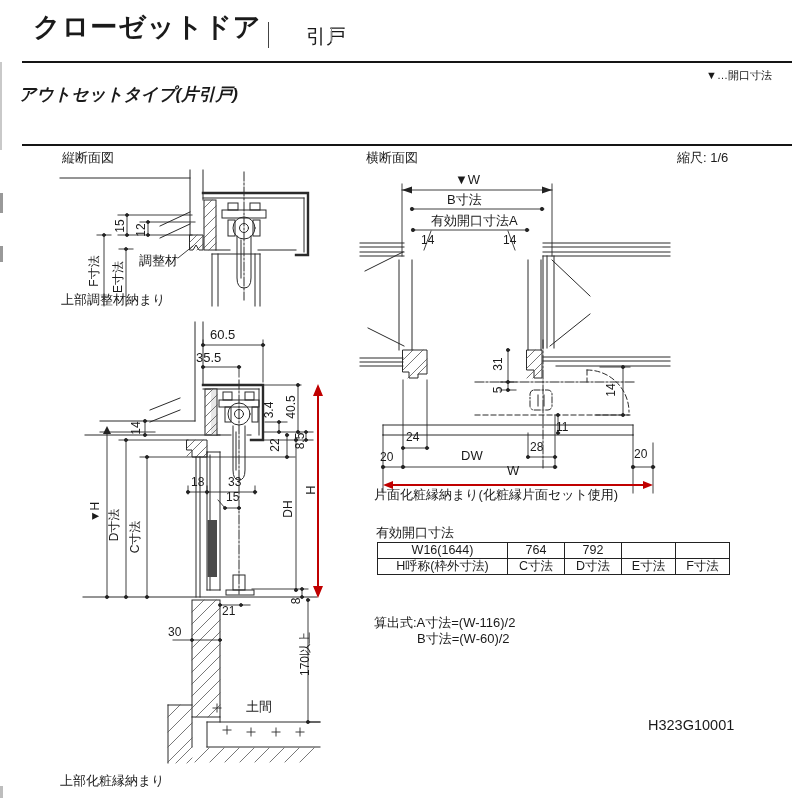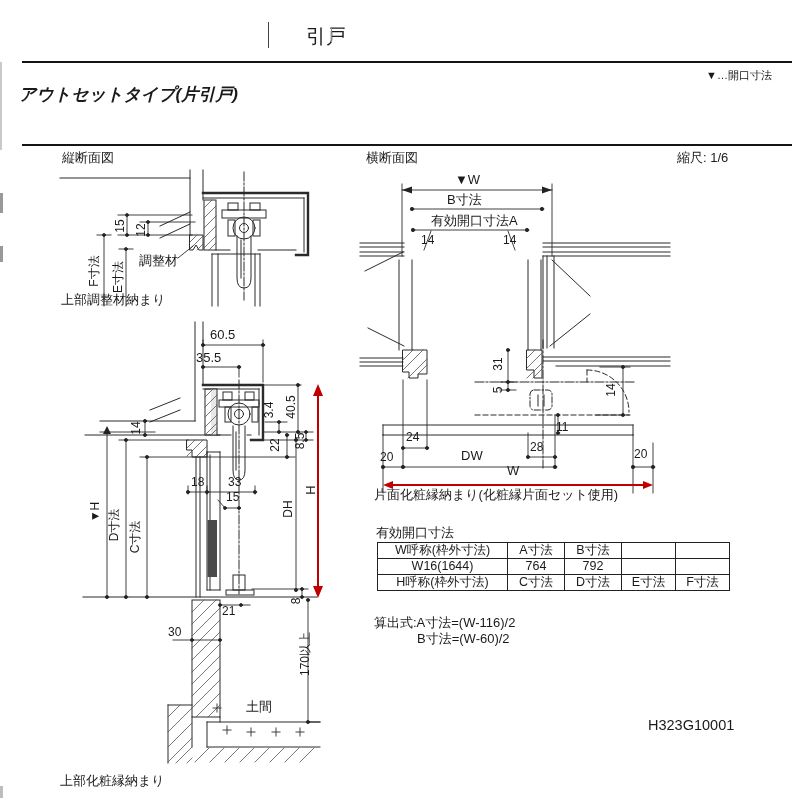--- a/index.html
+++ b/index.html
@@ -13,20 +13,21 @@
   .mark{position:absolute;background:#999;}
   svg{position:absolute;overflow:visible;}
   .dimtable{position:absolute;left:377px;top:542px;border-collapse:collapse;table-layout:fixed;}
   .dimtable td{border:1px solid #222;font-size:12.5px;text-align:center;padding:0 2px;height:15px;line-height:15px;overflow:hidden;}
 </style>
 </head>
 <body>
 
 <div class="page">
 
+  <span class="lbl f27" style="left:33px;top:13px">クローゼットドア</span>
   <div class="mark" style="left:268px;top:22px;width:1px;height:26px;background:#444"></div>
   <span class="lbl f16" style="left:298px;top:25px">引戸</span>
   <div class="mark" style="left:331px;top:27px;width:1px;height:15px;background:#8a8a8a"></div>
   <div class="rule" style="left:22px;top:61px;width:770px;height:2px"></div>
   <span class="lbl f11" style="left:706px;top:69px">▼…開口寸法</span>
   <span class="lbl f17" style="left:19px;top:86px">アウトセットタイプ(片引戸)</span>
   <div class="rule" style="left:22px;top:144px;width:770px;height:2px"></div>
 
   <div class="mark" style="left:0;top:62px;width:2px;height:88px;background:#c9c9c9"></div>
   <div class="mark" style="left:0;top:193px;width:3px;height:20px"></div>
@@ -327,27 +328,20 @@
   <span class="lbl f13" style="left:376px;top:526px">有効開口寸法</span>
   <table class="dimtable">
     <colgroup>
         <col style="width:130px">
         <col style="width:57px">
         <col style="width:57px">
         <col style="width:54px">
         <col style="width:54px">
       </colgroup>
     <tbody>
-        <tr>
-      <td>W呼称(枠外寸法)</td>
-      <td>A寸法</td>
-      <td>B寸法</td>
-      <td></td>
-      <td></td>
-    </tr>
     <tr>
       <td>W16(1644)</td>
       <td>764</td>
       <td>792</td>
       <td></td>
       <td></td>
     </tr>
     <tr>
       <td>H呼称(枠外寸法)</td>
       <td>C寸法</td>

